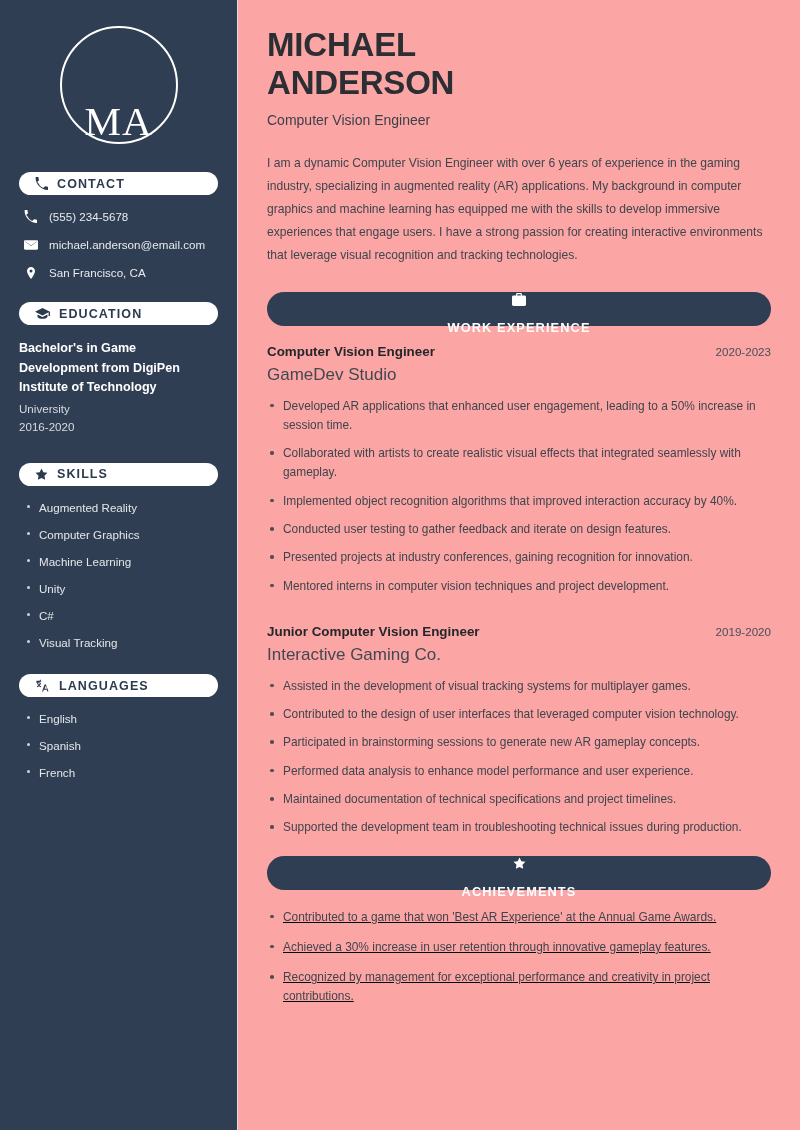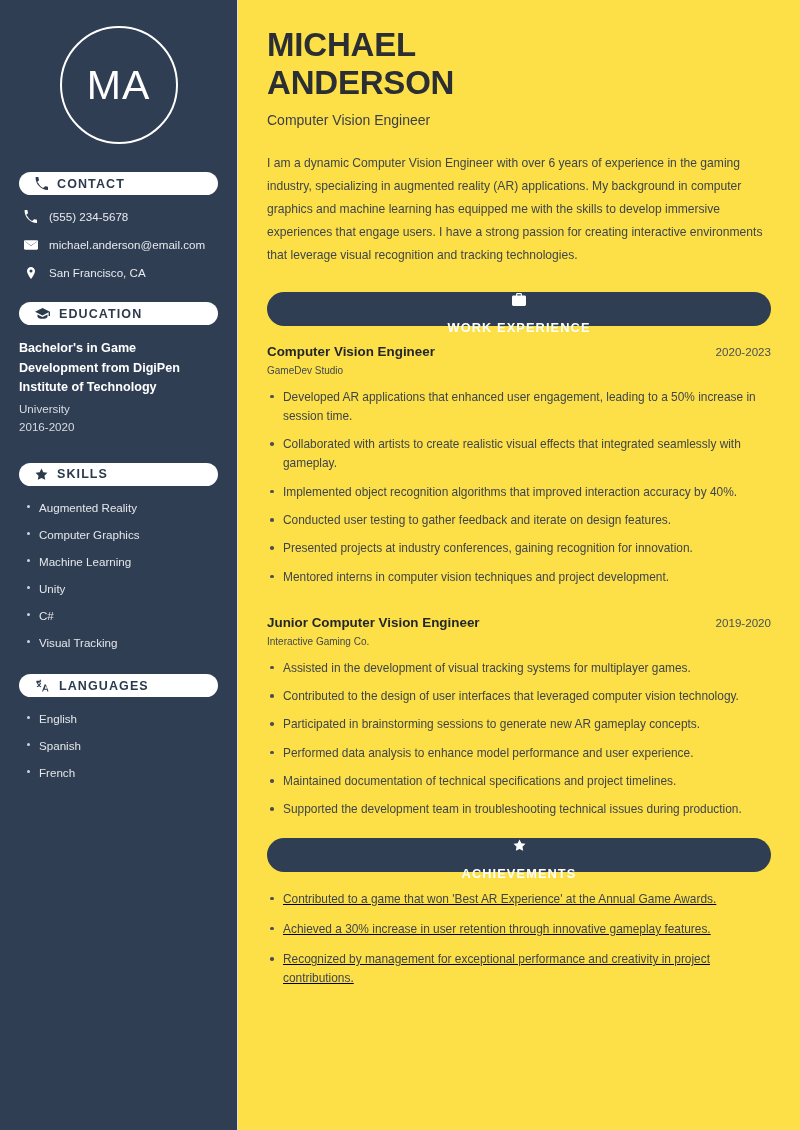--- a/index.html
+++ b/index.html
@@ -34,22 +34,23 @@
     align-items: center;
     margin-top: 6px;
     margin-bottom: 28px;
   }
   .avatar {
     width: 118px;
     height: 118px;
     border-radius: 50%;
     border: 2px solid #ffffff;
     display: flex;
-    align-items: center;
+    align-items: flex-end;
     justify-content: center;
+    font-family: Liberation Serif, serif;
   }
   .avatar-initials {
     font-size: 41px;
     font-weight: 400;
     letter-spacing: 1px;
     color: #ffffff;
     line-height: 1;
   }
 
   .pill {
@@ -119,21 +120,21 @@
     width: 3px;
     height: 3px;
     border-radius: 50%;
     background: #cfd4da;
   }
 
   
   .main {
     flex: 1;
     padding: 26px 29px 30px 29px;
-    background: #fde047;
+    background: #fca5a5;
   }
   .name {
     font-size: 33px;
     font-weight: bold;
     color: #2b2f33;
     line-height: 1.16;
     letter-spacing: -0.2px;
     text-transform: uppercase;
   }
   .job-title-head {
@@ -180,21 +181,21 @@
     font-size: 13.4px;
     font-weight: bold;
     color: #23272b;
   }
   .job-dates {
     font-size: 11.6px;
     color: #4a5056;
     white-space: nowrap;
   }
   .job-company {
-    font-size: 10px;
+    font-size: 17px;
     color: #42484f;
     margin-top: 6px;
     margin-bottom: 12px;
   }
   .job-bullets { list-style: none; }
   .job-bullets li {
     position: relative;
     font-size: 11.9px;
     color: #3f454c;
     line-height: 1.62;

